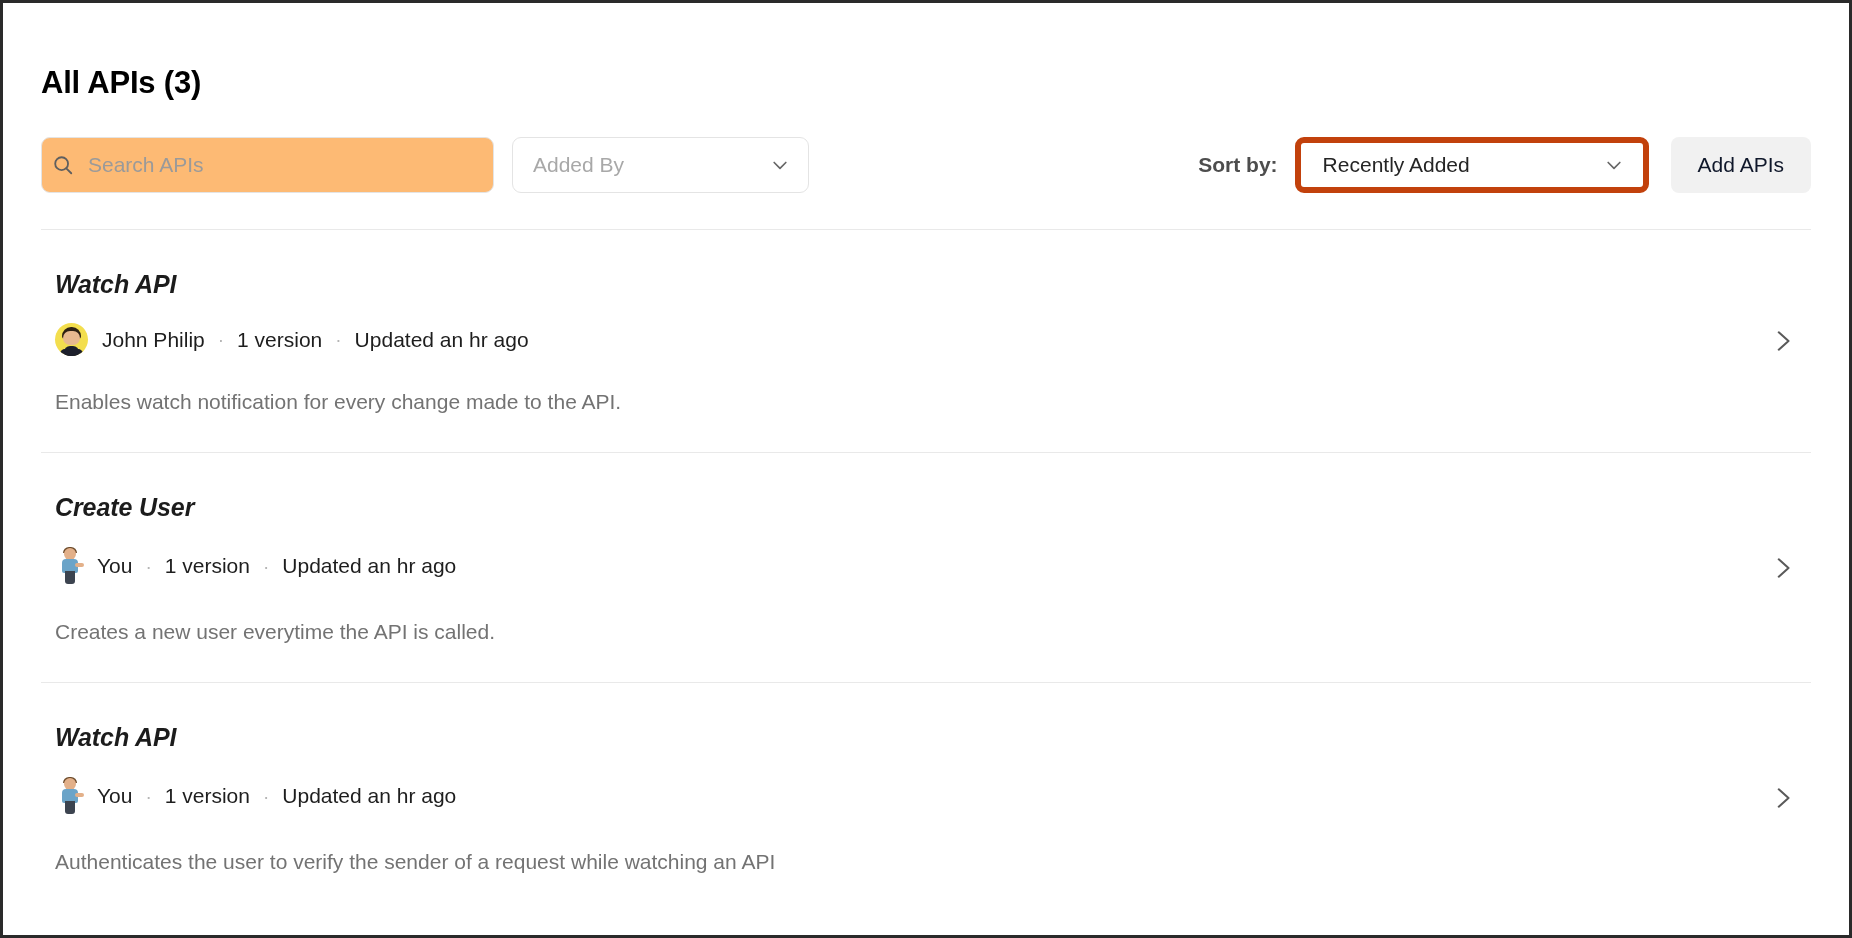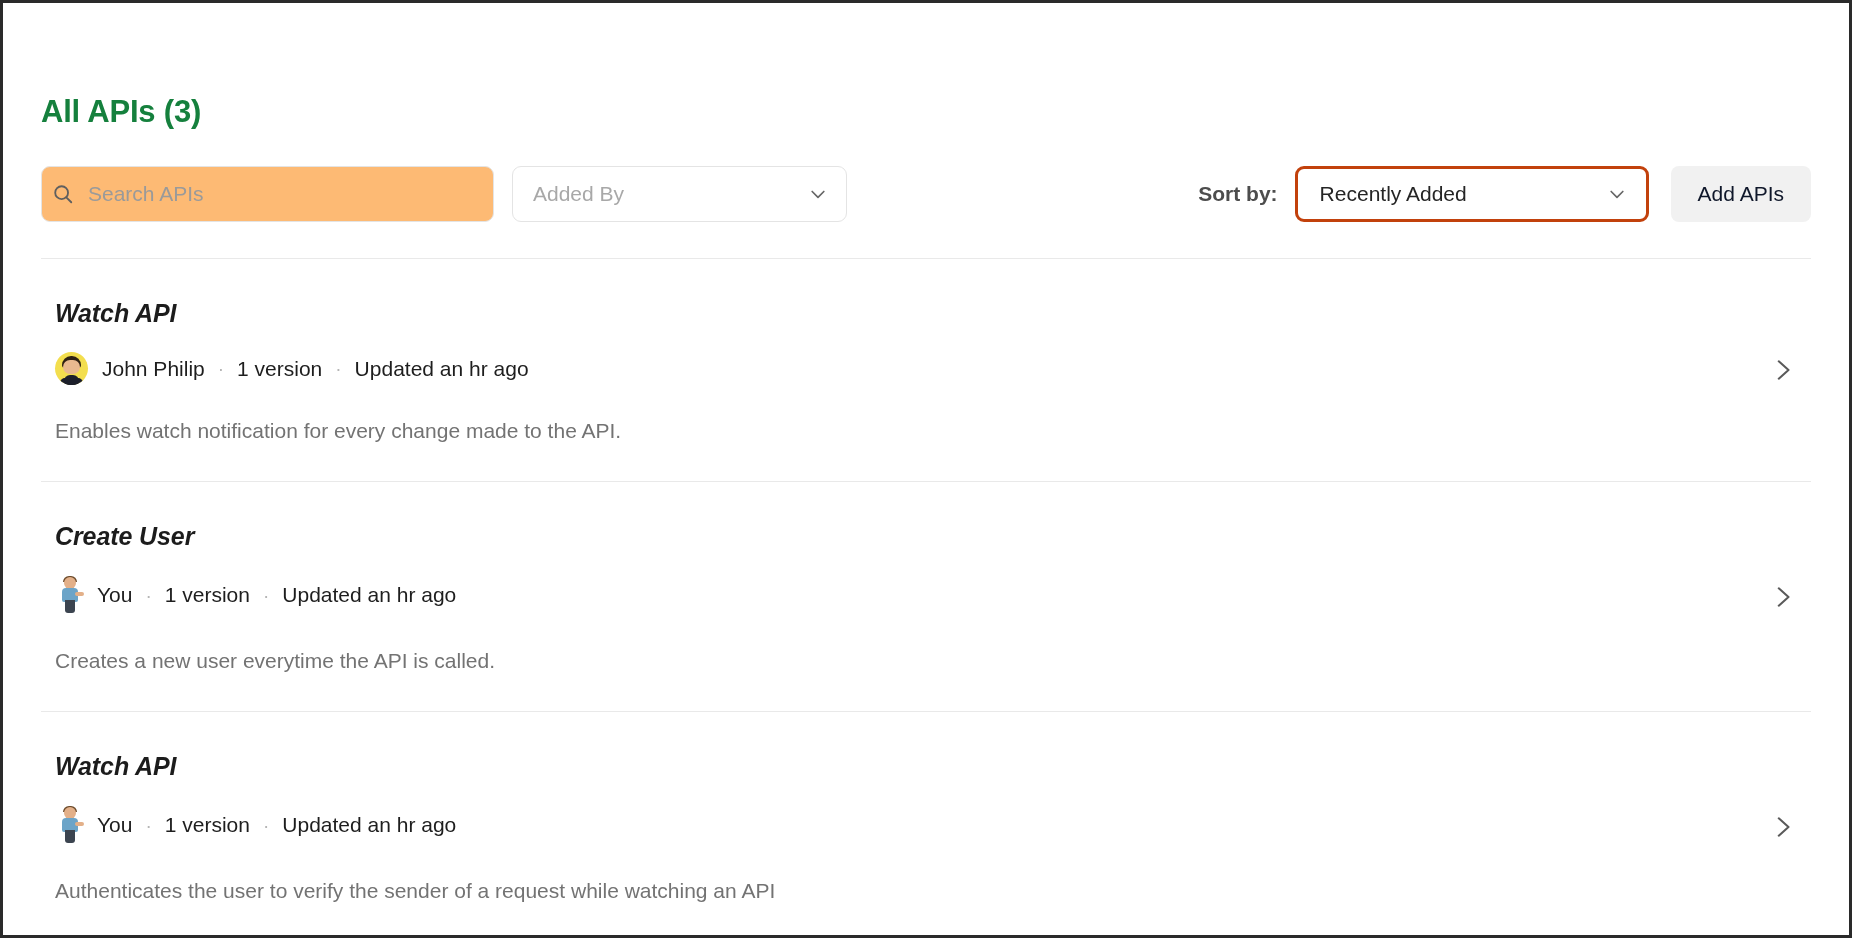--- a/index.html
+++ b/index.html
@@ -30,23 +30,23 @@
     position: absolute;
     inset: 0;
     background: #ffffff;
     padding: 0 38px;
   }
 
   
   .page-title {
     font-size: 31px;
     font-weight: bold;
-    color: #15803d;
+    color: #000000;
     letter-spacing: -0.2px;
-    padding-top: 93px;
+    padding-top: 64px;
     line-height: 1;
   }
 
   
   .toolbar {
     display: flex;
     align-items: center;
     margin-top: 39px;
     height: 56px;
   }
@@ -76,21 +76,21 @@
     outline: none;
     font-family: "Liberation Sans", sans-serif;
     font-size: 21px;
     color: #2b2b2b;
     width: 100%;
     background: transparent;
   }
   .search-input::placeholder { color: #9a9a9a; }
 
   .filter-select {
-    width: 335px;
+    width: 297px;
     height: 56px;
     margin-left: 18px;
     border: 1px solid #e4e4e4;
     border-radius: 9px;
     display: flex;
     align-items: center;
     justify-content: space-between;
     padding: 0 18px 0 20px;
     background: #fff;
     cursor: pointer;
@@ -119,21 +119,21 @@
     font-size: 21px;
     font-weight: bold;
     color: #4d4d4d;
     margin-right: 17px;
     white-space: nowrap;
   }
 
   .sort-select {
     width: 354px;
     height: 56px;
-    border: 3px solid #c2410c;
+    border: 6px solid #c2410c;
     border-radius: 9px;
     display: flex;
     align-items: center;
     justify-content: space-between;
     padding: 0 19px 0 22px;
     background: #fff;
     cursor: pointer;
   }
 
   .sort-select .sel-label {

